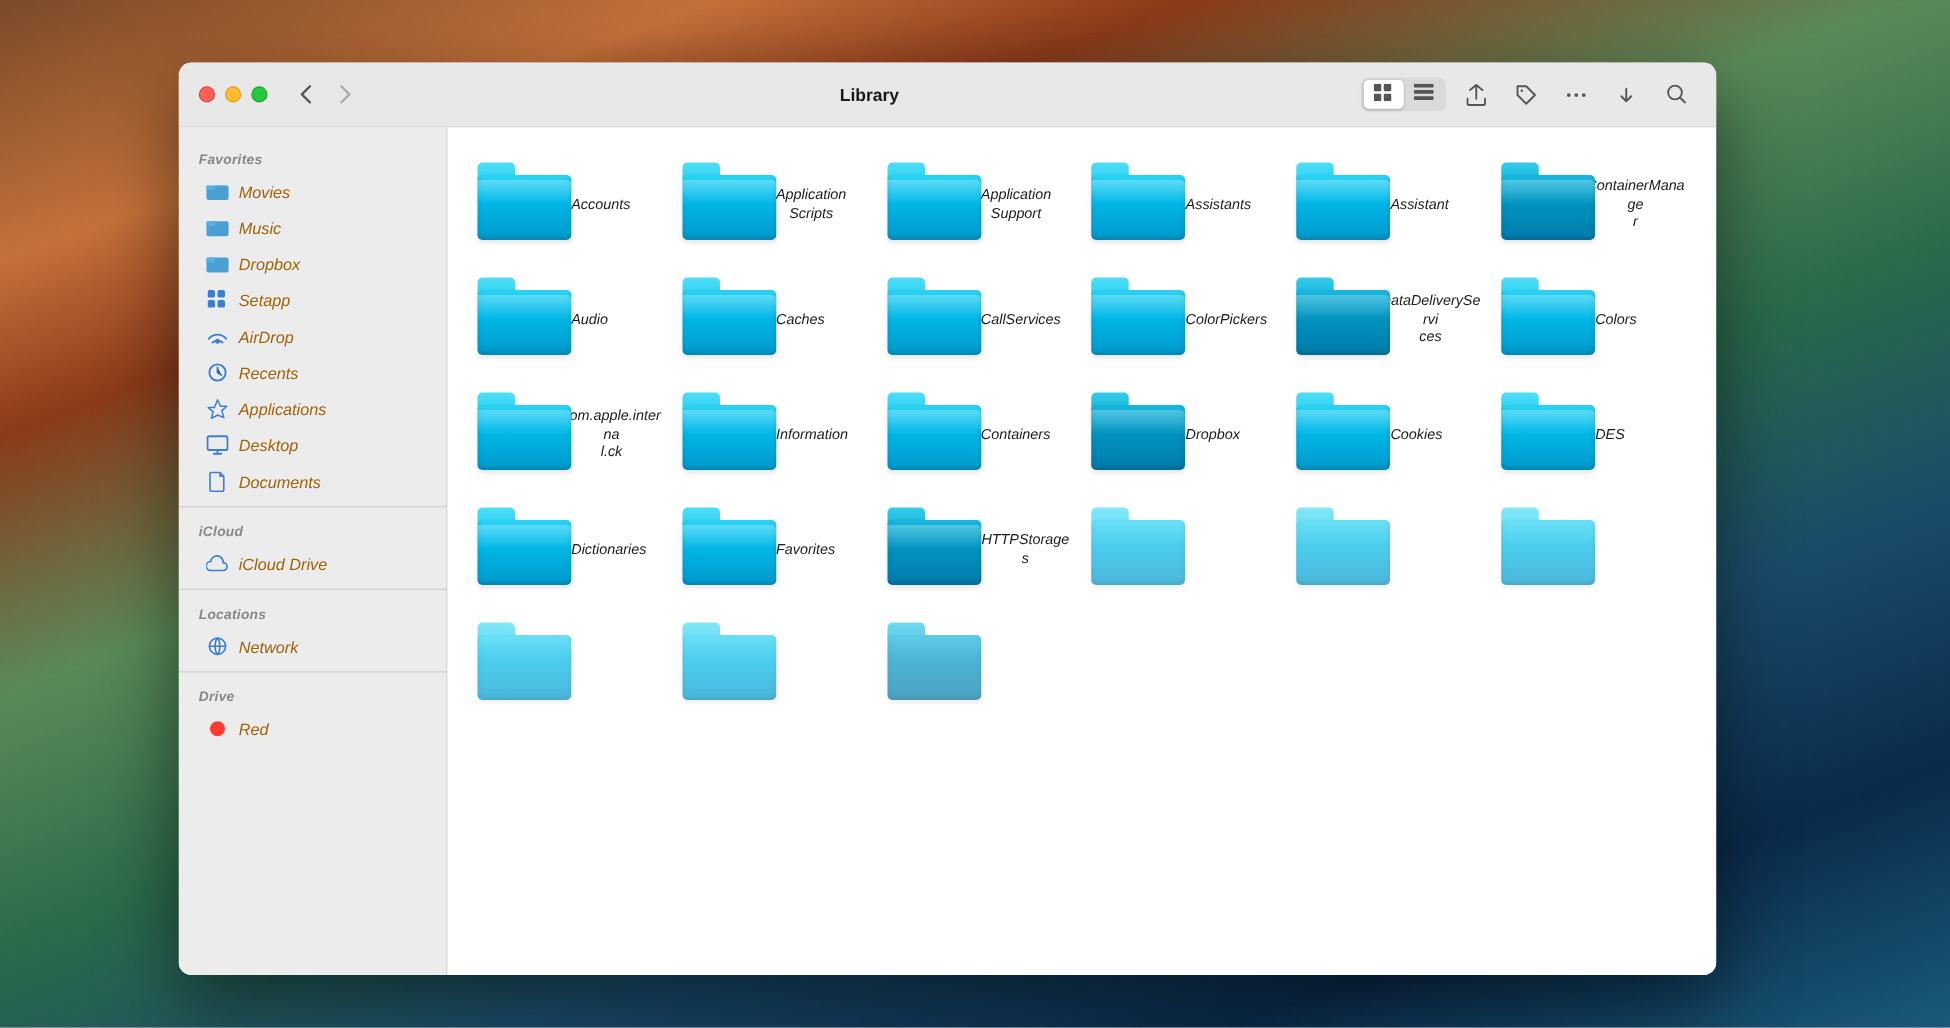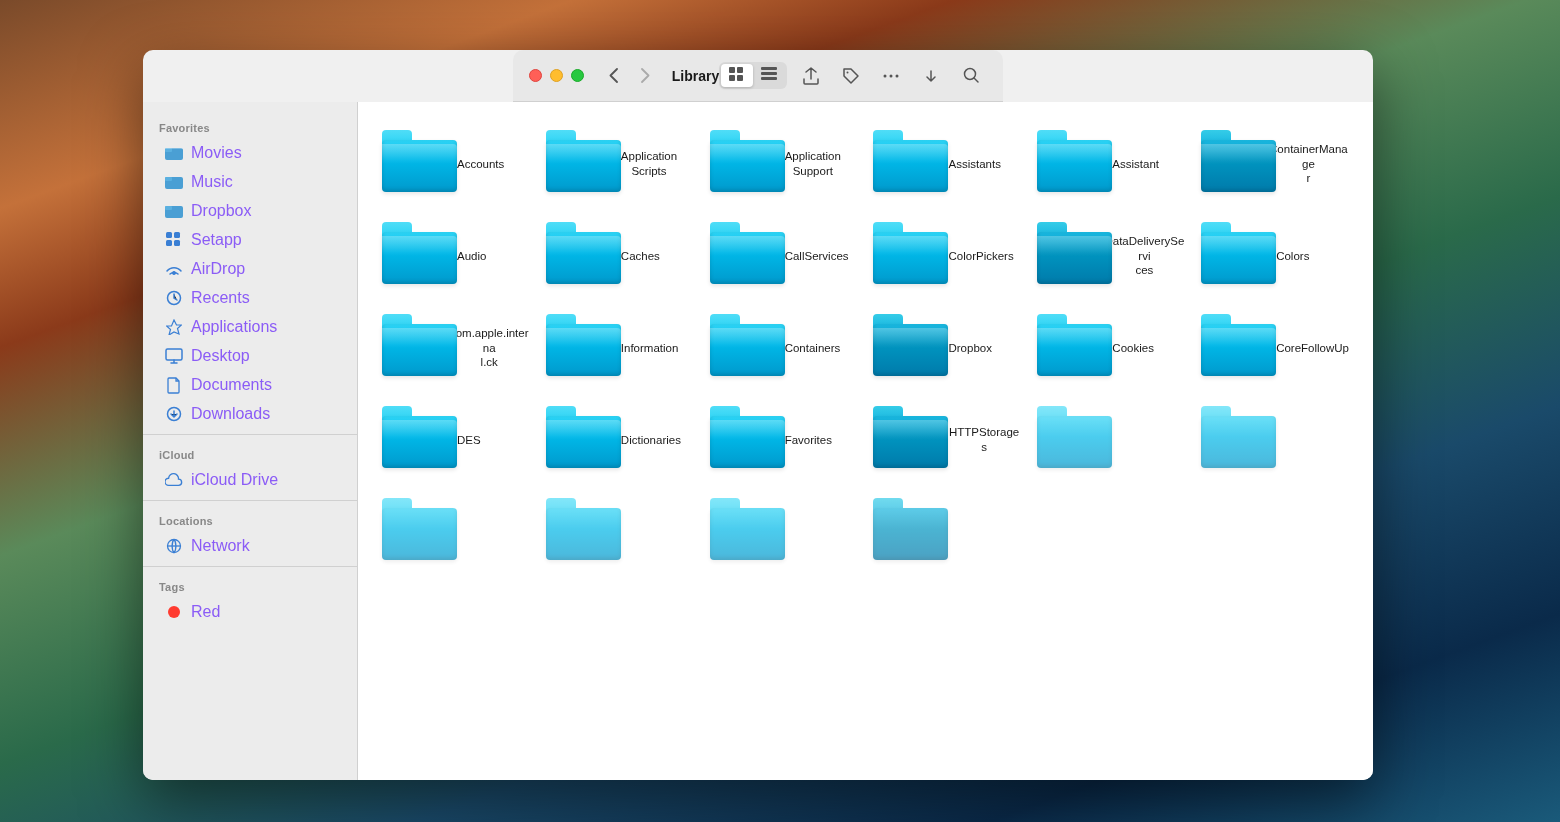--- a/index.html
+++ b/index.html
@@ -34,21 +34,20 @@
       top: 50px;
       left: 143px;
       width: 1230px;
       height: 730px;
       background: #f0f0f0;
       border-radius: 10px;
       box-shadow: 0 20px 60px rgba(0,0,0,0.5);
       display: flex;
       flex-direction: column;
       overflow: hidden;
-      align-items: center;
     }
 
     
     .titlebar {
       height: 52px;
       background: #e8e8e8;
       border-bottom: 1px solid #d0d0d0;
       display: flex;
       align-items: center;
       padding: 0 16px;
@@ -143,20 +142,21 @@
     .view-btn.active {
       background: white;
       box-shadow: 0 1px 3px rgba(0,0,0,0.2);
     }
 
     
     .content-area {
       display: flex;
       flex: 1;
       overflow: hidden;
+      font-style: italic;
     }
 
     
     .sidebar {
       width: 215px;
       background: #ececec;
       border-right: 1px solid #d0d0d0;
       overflow-y: auto;
       flex-shrink: 0;
       padding: 12px 0;
@@ -184,22 +184,22 @@
     .sidebar-item-icon {
       width: 18px;
       height: 18px;
       display: flex;
       align-items: center;
       justify-content: center;
       flex-shrink: 0;
     }
 
     .sidebar-item-label {
-      font-size: 16px;
-      color: #8b5cf6;
+      font-size: 13px;
+      color: #a16207;
     }
 
     .tag-dot {
       width: 12px;
       height: 12px;
       border-radius: 50%;
       background: #ff3b30;
     }
 
     
@@ -470,29 +470,20 @@
       <div class="sidebar-item">
         <div class="sidebar-item-icon">
           <svg width="14" height="17" viewBox="0 0 14 17">
             <path d="M2 1h7l3 3v11a1 1 0 01-1 1H2a1 1 0 01-1-1V2a1 1 0 011-1z" stroke="#3a7fd4" stroke-width="1.3" fill="none"></path>
             <path d="M9 1v3h3" stroke="#3a7fd4" stroke-width="1.3" fill="none"></path>
           </svg>
         </div>
         <span class="sidebar-item-label">Documents</span>
       </div>
 
-      <div class="sidebar-item">
-        <div class="sidebar-item-icon">
-          <svg width="16" height="17" viewBox="0 0 16 17">
-            <circle cx="8" cy="8" r="6.5" stroke="#3a7fd4" stroke-width="1.5" fill="none"></circle>
-            <path d="M8 5v5M5 8l3 3 3-3" stroke="#3a7fd4" stroke-width="1.5" stroke-linecap="round" stroke-linejoin="round"></path>
-          </svg>
-        </div>
-        <span class="sidebar-item-label">Downloads</span>
-      </div>
 
       <div class="sidebar-divider"></div>
 
       <div class="sidebar-section-label">iCloud</div>
 
       <div class="sidebar-item">
         <div class="sidebar-item-icon">
           <svg width="20" height="14" viewBox="0 0 20 14">
             <path d="M4 13a4 4 0 010-8 5.5 5.5 0 0111 1 3.5 3.5 0 010 7H4z" stroke="#3a7fd4" stroke-width="1.5" fill="none"></path>
           </svg>
@@ -510,21 +501,21 @@
             <circle cx="8" cy="8" r="6.5" stroke="#3a7fd4" stroke-width="1.3" fill="none"></circle>
             <path d="M8 1.5 C5.5 4 5.5 12 8 14.5 C10.5 12 10.5 4 8 1.5" stroke="#3a7fd4" stroke-width="1.3" fill="none"></path>
             <path d="M1.5 8h13" stroke="#3a7fd4" stroke-width="1.3"></path>
           </svg>
         </div>
         <span class="sidebar-item-label">Network</span>
       </div>
 
       <div class="sidebar-divider"></div>
 
-      <div class="sidebar-section-label">Tags</div>
+      <div class="sidebar-section-label">Drive</div>
 
       <div class="sidebar-item">
         <div class="sidebar-item-icon">
           <div class="tag-dot"></div>
         </div>
         <span class="sidebar-item-label">Red</span>
       </div>
     </div>
 
     <div class="file-area">
@@ -678,28 +669,20 @@
 
         <div class="file-item">
           <div class="big-folder">
             <div class="big-folder-tab"></div>
             <div class="big-folder-body"></div>
             <div class="big-folder-shine"></div>
           </div>
           <div class="file-name">Cookies</div>
         </div>
 
-        <div class="file-item">
-          <div class="big-folder">
-            <div class="big-folder-tab"></div>
-            <div class="big-folder-body"></div>
-            <div class="big-folder-shine"></div>
-          </div>
-          <div class="file-name">CoreFollowUp</div>
-        </div>
 
         <div class="file-item">
           <div class="big-folder">
             <div class="big-folder-tab"></div>
             <div class="big-folder-body"></div>
             <div class="big-folder-shine"></div>
           </div>
           <div class="file-name">DES</div>
         </div>
 

